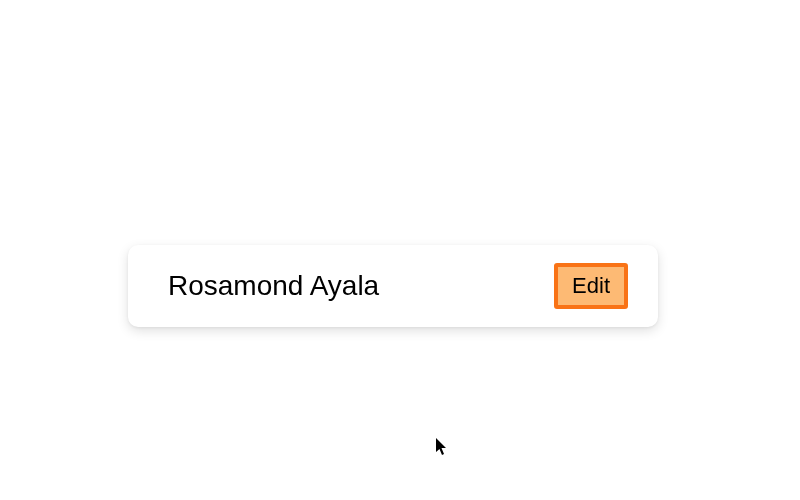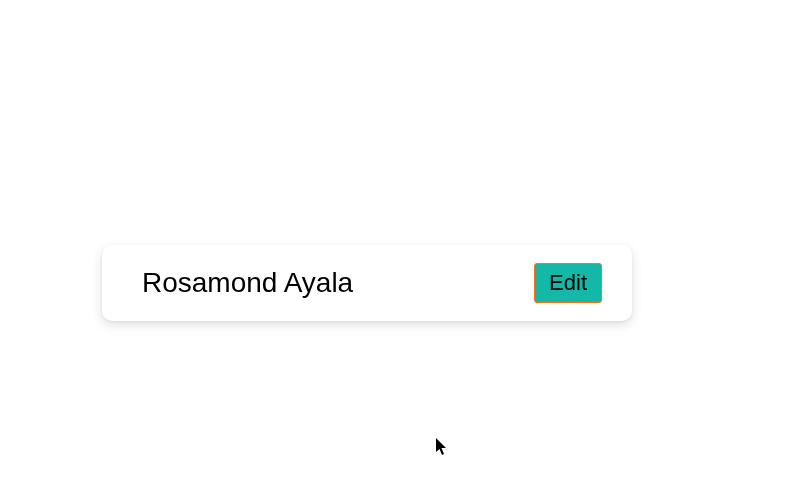--- a/index.html
+++ b/index.html
@@ -9,41 +9,41 @@
     }
     body {
       width: 800px;
       height: 500px;
       background: #ffffff;
       font-family: -apple-system, BlinkMacSystemFont, "Segoe UI", Arial, sans-serif;
       position: relative;
     }
     .card {
       position: absolute;
-      left: 102px;
+      left: 128px;
       top: 245px;
       width: 530px;
       background: #ffffff;
       border-radius: 10px;
       box-shadow: 0 4px 12px rgba(0,0,0,0.12), 0 1px 3px rgba(0,0,0,0.06);
       padding: 18px 30px 18px 40px;
       display: flex;
       align-items: center;
       justify-content: space-between;
     }
     .name-text {
       font-size: 28px;
       color: #000000;
       font-weight: 400;
     }
     .edit-button {
       font-size: 22px;
       padding: 6px 14px;
-      background: #14b8a6;
-      border: 1px solid #f97316;
+      background: #fdba74;
+      border: 4px solid #f97316;
       border-radius: 3px;
       color: #000000;
       cursor: pointer;
       font-family: inherit;
     }
     .cursor {
       position: absolute;
       left: 436px;
       top: 438px;
       width: 12px;

